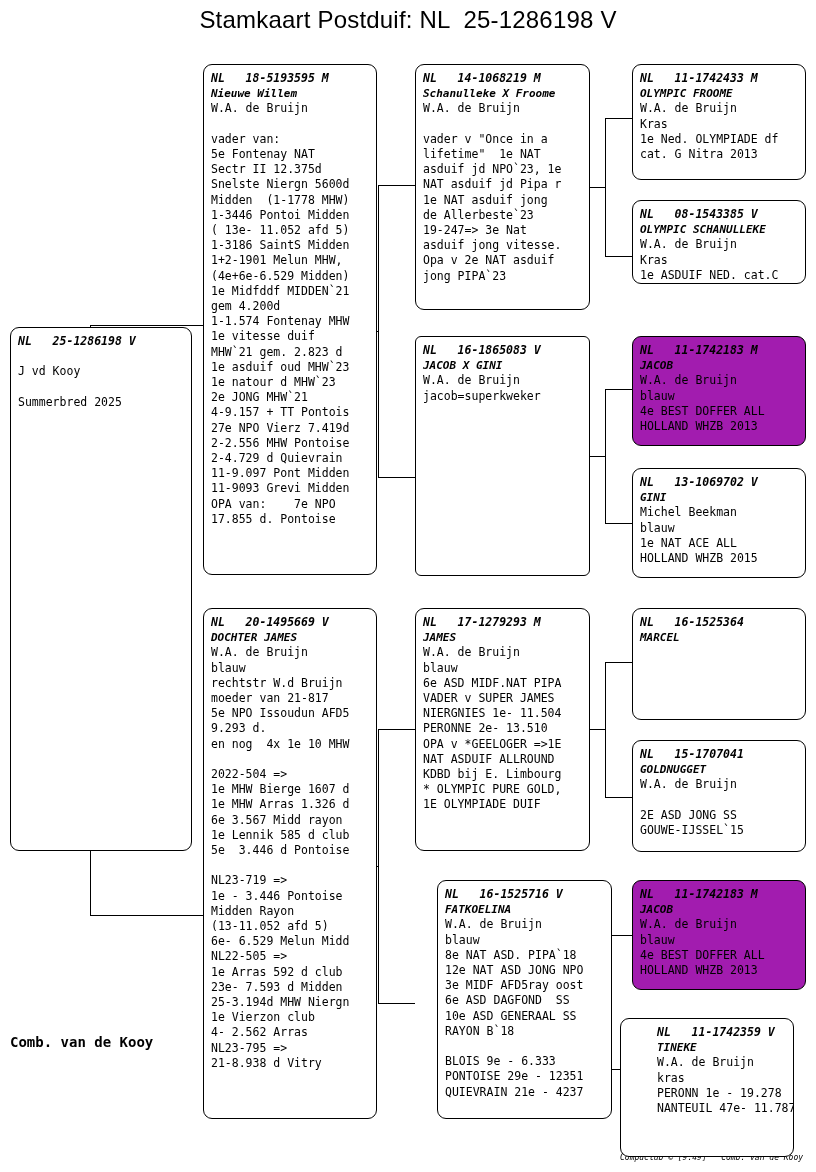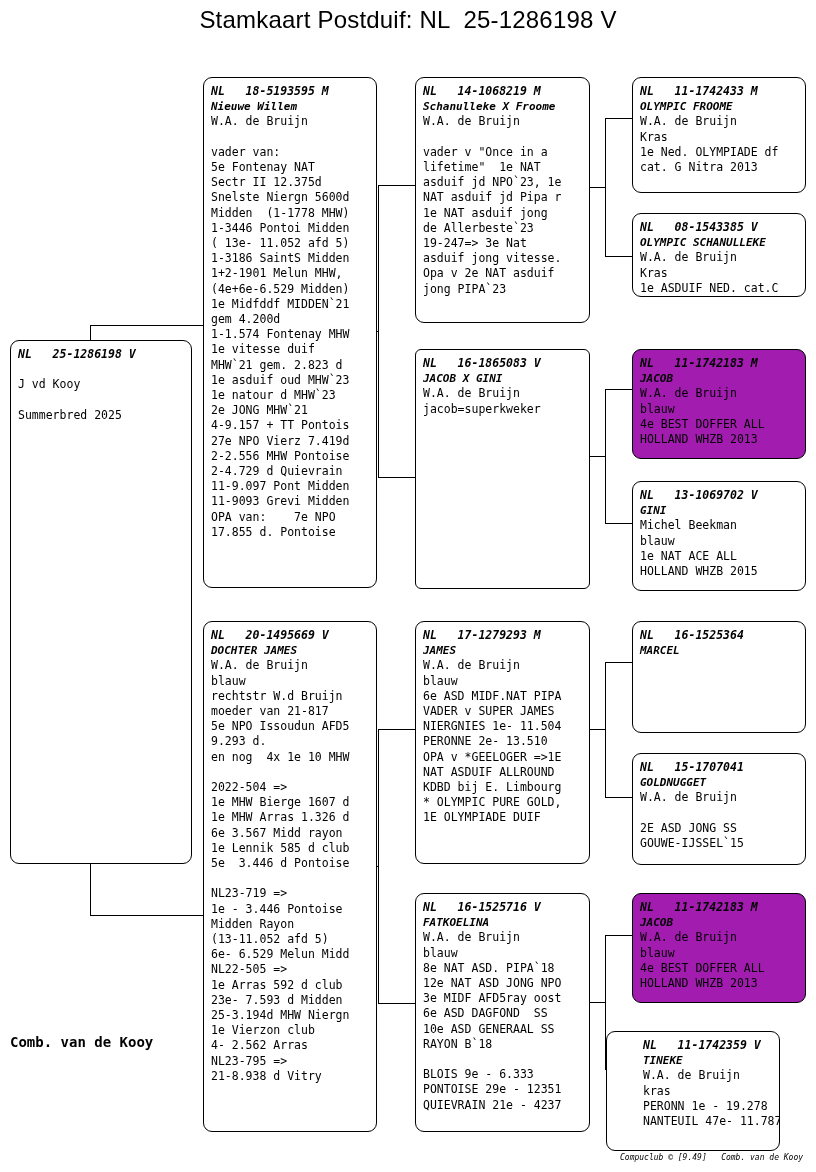--- a/index.html
+++ b/index.html
@@ -60,21 +60,20 @@
 
   
   .ped-box {
     position: absolute;
     box-sizing: border-box;
     border: 1px solid #000000;
     border-radius: 9px;
     background: #ffffff;
     padding: 6px 7px 5px 7px;
     overflow: hidden;
-    margin-top: 13px;
   }
   .ped-box.highlight {
     background: #a21caf;
   }
   .ped-line {
     font-family: "DejaVu Sans Mono", "Liberation Mono", monospace;
     font-size: 11.5px;
     line-height: 15.2px;
     white-space: pre;
     letter-spacing: 0px;
@@ -248,21 +247,21 @@
       <div class="ped-line">6e ASD MIDF.NAT PIPA</div>
       <div class="ped-line">VADER v SUPER JAMES</div>
       <div class="ped-line">NIERGNIES 1e- 11.504</div>
       <div class="ped-line">PERONNE 2e- 13.510</div>
       <div class="ped-line">OPA v *GEELOGER =&gt;1E</div>
       <div class="ped-line">NAT ASDUIF ALLROUND</div>
       <div class="ped-line">KDBD bij E. Limbourg</div>
       <div class="ped-line">* OLYMPIC PURE GOLD,</div>
       <div class="ped-line">1E OLYMPIADE DUIF</div>
     </div>
-  <div class="ped-box" style="left:415px; top:880px; width:175px; height:239px;">
+  <div class="ped-box" style="left:437px; top:880px; width:175px; height:239px;">
       <div class="ped-line ring">NL   16-1525716 V</div>
       <div class="ped-line name">FATKOELINA</div>
       <div class="ped-line">W.A. de Bruijn</div>
       <div class="ped-line">blauw</div>
       <div class="ped-line">8e NAT ASD. PIPA`18</div>
       <div class="ped-line">12e NAT ASD JONG NPO</div>
       <div class="ped-line">3e MIDF AFD5ray oost</div>
       <div class="ped-line">6e ASD DAGFOND  SS</div>
       <div class="ped-line">10e ASD GENERAAL SS</div>
       <div class="ped-line">RAYON B`18</div>
@@ -317,21 +316,21 @@
       <div class="ped-line">GOUWE-IJSSEL`15</div>
     </div>
   <div class="ped-box highlight" style="left:632px; top:880px; width:174px; height:110px;">
       <div class="ped-line ring">NL   11-1742183 M</div>
       <div class="ped-line name">JACOB</div>
       <div class="ped-line">W.A. de Bruijn</div>
       <div class="ped-line">blauw</div>
       <div class="ped-line">4e BEST DOFFER ALL</div>
       <div class="ped-line">HOLLAND WHZB 2013</div>
     </div>
-  <div class="ped-box" style="left:606px; top:1018px; width:174px; height:120px;padding-left:36px;">
+  <div class="ped-box" style="left:620px; top:1018px; width:174px; height:139px;padding-left:36px;">
       <div class="ped-line ring">NL   11-1742359 V</div>
       <div class="ped-line name">TINEKE</div>
       <div class="ped-line">W.A. de Bruijn</div>
       <div class="ped-line">kras</div>
       <div class="ped-line">PERONN 1e - 19.278</div>
       <div class="ped-line">NANTEUIL 47e- 11.787</div>
     </div>
 
 </div>
 

